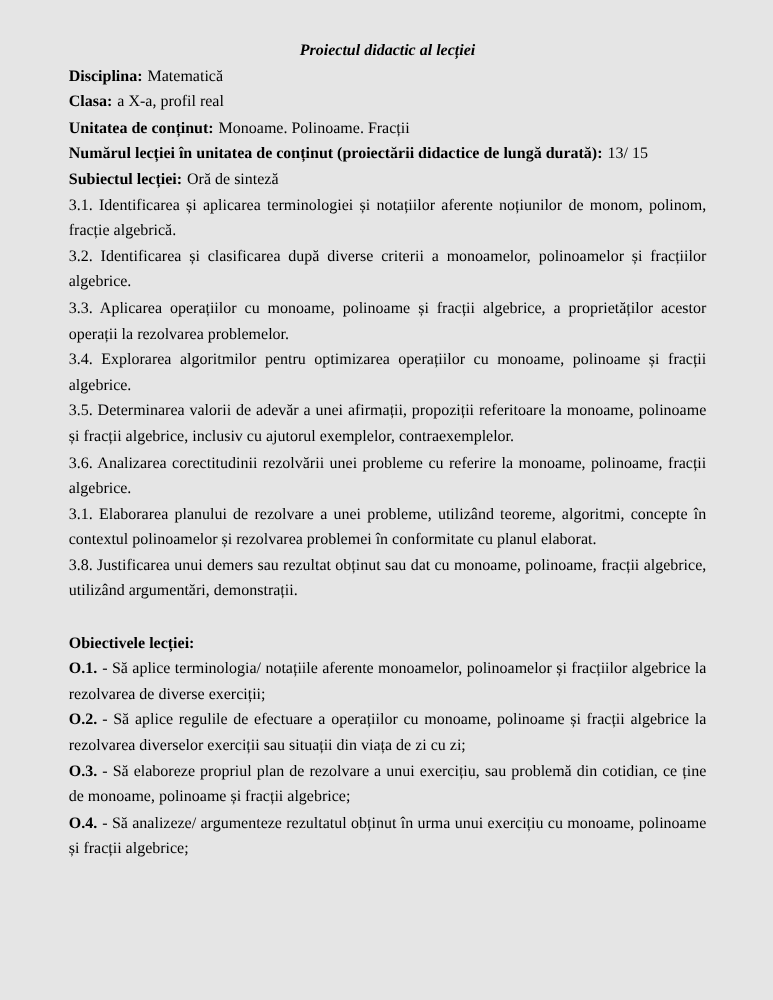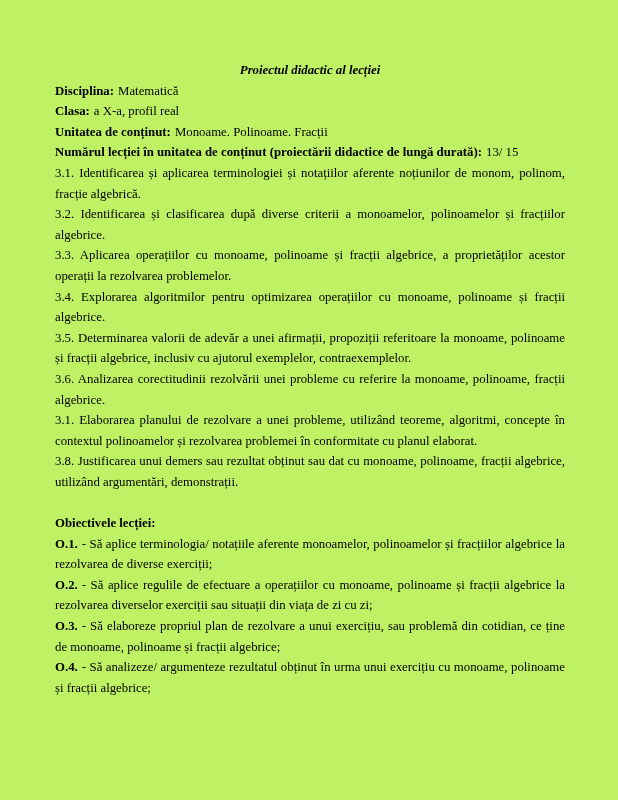--- a/index.html
+++ b/index.html
@@ -5,26 +5,26 @@
   * { margin: 0; padding: 0; box-sizing: border-box; }
   html, body {
     width: 618px;
     height: 800px;
     background: #ffffff;
     overflow: hidden;
   }
   .page {
     width: 618px;
     height: 800px;
-    background: #bef264;
+    background: #e5e5e5;
     color: #000000;
     font-family: "Liberation Serif", "DejaVu Serif", serif;
     font-size: 12.8px;
     line-height: 20.6px;
-    padding: 60px 53px 0 55px;
+    padding: 30px 53px 0 55px;
   }
   .doc-title {
     text-align: center;
     font-weight: bold;
     font-style: italic;
     font-size: 12.8px;
     line-height: 20.6px;
   }
   .para {
     text-align: justify;
@@ -47,20 +47,21 @@
   <p class="doc-title">Proiectul didactic al lecției</p>
 
   <p class="para"><span class="b field-label">Disciplina:</span><span>Matematică</span></p>
 
   <p class="para"><span class="b field-label">Clasa:</span><span>a X-a, profil real</span></p>
 
   <p class="para"><span class="b field-label">Unitatea de conținut:</span><span>Monoame. Polinoame. Fracții</span></p>
 
   <p class="para"><span class="b field-label">Numărul lecției în unitatea de conținut (proiectării didactice de lungă durată):</span><span>13/ 15</span></p>
 
+  <p class="para"><span class="b field-label">Subiectul lecției:</span><span>Oră de sinteză</span></p>
 
 
 
   <p class="para">3.1. Identificarea și aplicarea terminologiei și notațiilor aferente noțiunilor de monom, polinom, fracție algebrică.</p>
   <p class="para">3.2. Identificarea și clasificarea după diverse criterii a monoamelor, polinoamelor și fracțiilor algebrice.</p>
   <p class="para">3.3. Aplicarea operațiilor cu monoame, polinoame și fracții algebrice, a proprietăților acestor operații la rezolvarea problemelor.</p>
   <p class="para">3.4. Explorarea algoritmilor pentru optimizarea operațiilor cu monoame, polinoame și fracții algebrice.</p>
   <p class="para">3.5. Determinarea valorii de adevăr a unei afirmații, propoziții referitoare la monoame, polinoame și fracții algebrice, inclusiv cu ajutorul exemplelor, contraexemplelor.</p>
   <p class="para">3.6. Analizarea corectitudinii rezolvării unei probleme cu referire la monoame, polinoame, fracții algebrice.</p>
   <p class="para">3.1. Elaborarea planului de rezolvare a unei probleme, utilizând teoreme, algoritmi, concepte în contextul polinoamelor și rezolvarea problemei în conformitate cu planul elaborat.</p>

